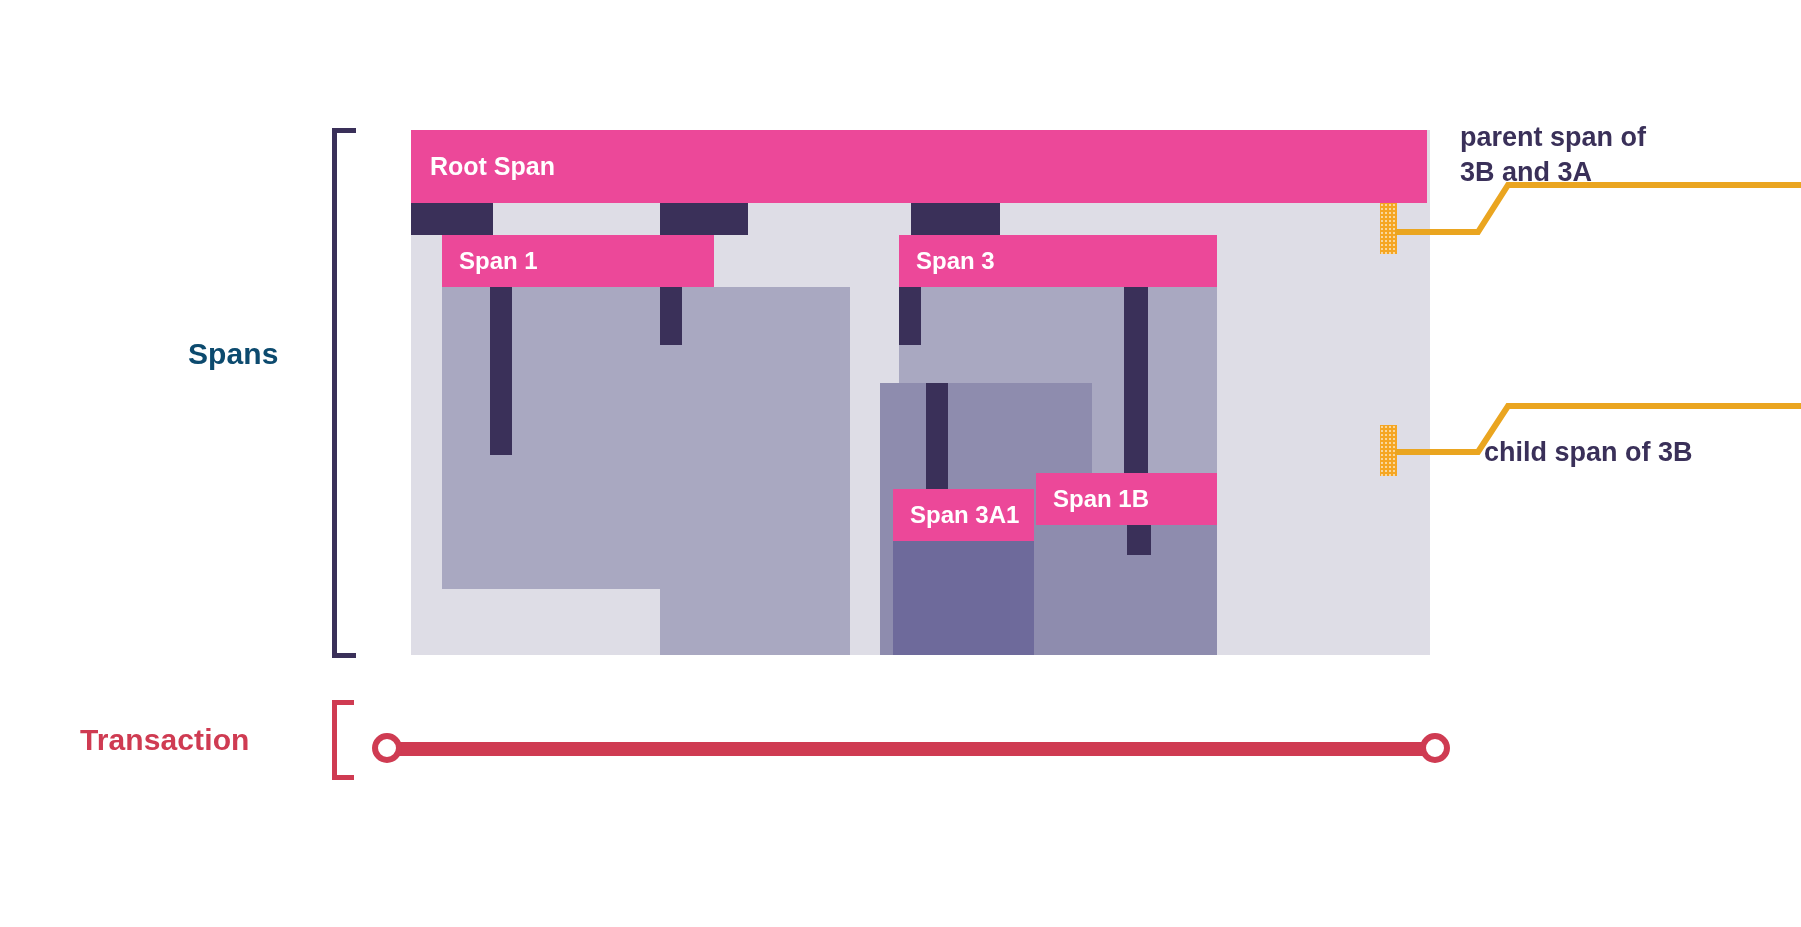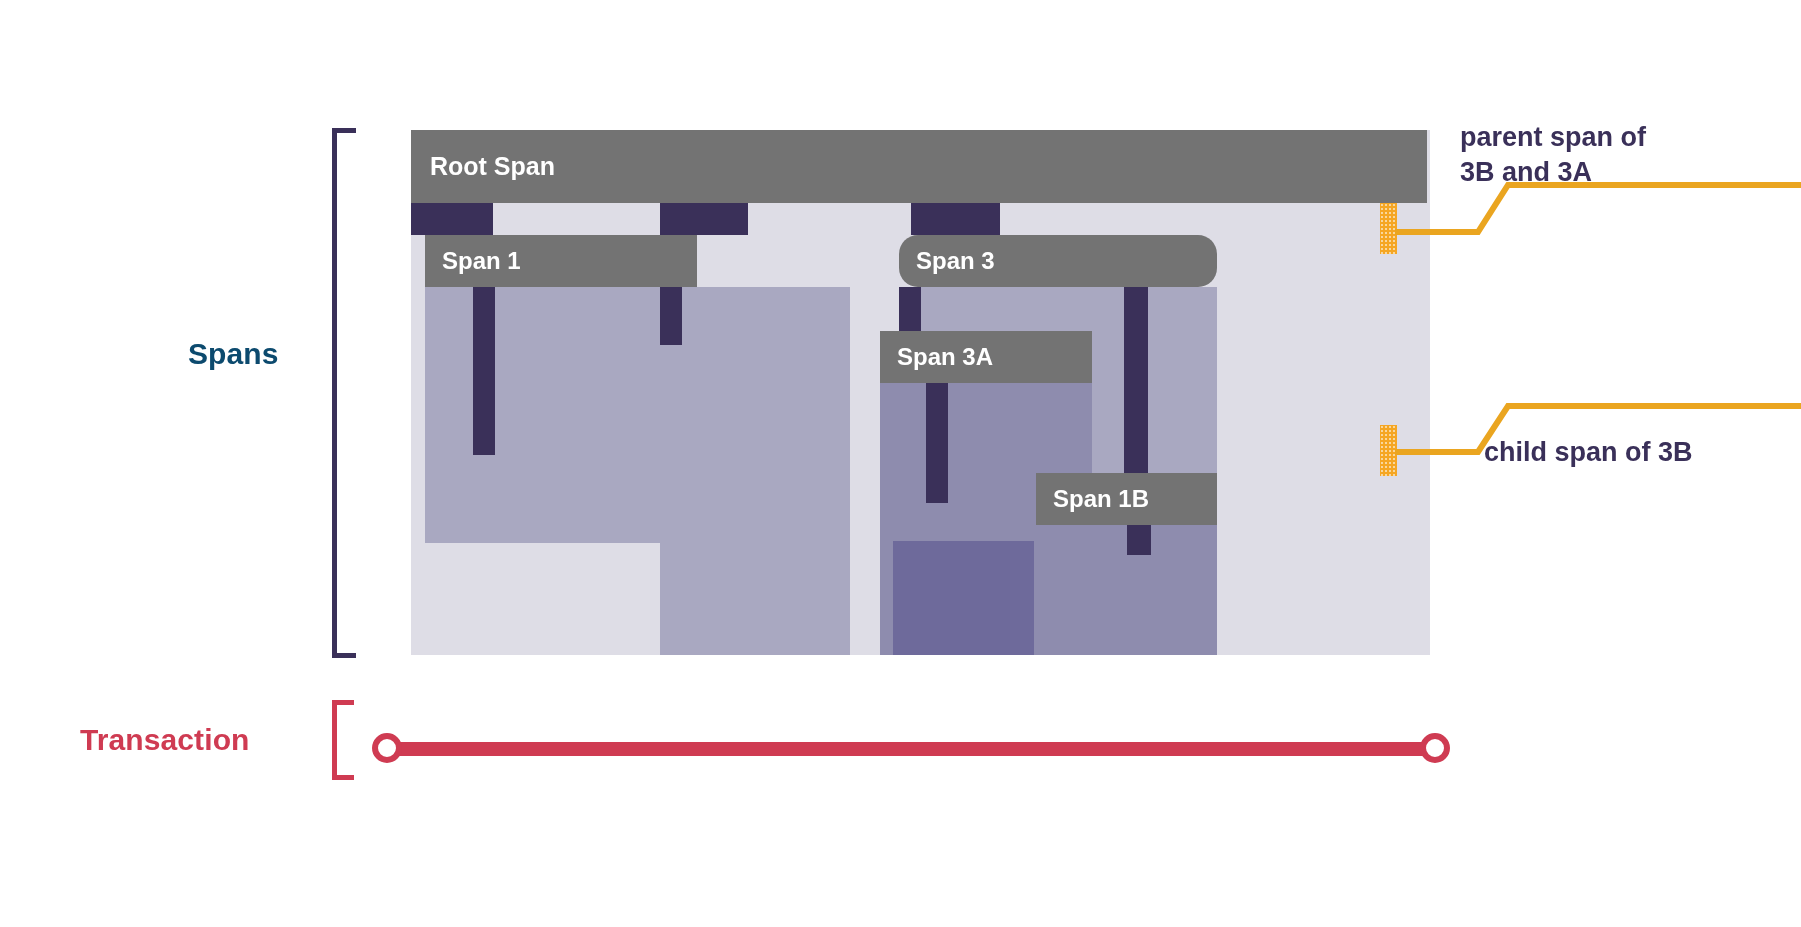--- a/index.html
+++ b/index.html
@@ -56,21 +56,21 @@
 
   
   .span{
     position:absolute;
     box-sizing:border-box;
     overflow:hidden;
   }
   .span-head{
     position:absolute;left:0;top:0;right:0;
     height:52px;
-    background:#737373;
+    background:#ec4899;
     color:#ffffff;
     font-size:24px;
     font-weight:bold;
     display:flex;
     align-items:center;
     padding-left:17px;
     box-sizing:border-box;
     white-space:nowrap;
   }
   .span-body{
@@ -152,50 +152,50 @@
   <div id="waterfall">
 
     <div id="root-span">
       <div class="span-head">Root Span</div>
     </div>
 
     <div class="stem" style="left:0px;top:73px;width:82px;height:32px;"></div>
     <div class="stem" style="left:249px;top:73px;width:88px;height:32px;"></div>
     <div class="stem" style="left:500px;top:73px;width:89px;height:32px;"></div>
 
-    <div class="span lvl1" style="left:14px;top:73px;width:272px;height:340px;">
+    <div class="span lvl1" style="left:31px;top:73px;width:272px;height:386px;">
       <div class="span-head" style="top:32px;height:52px;">Span 1</div>
       <div class="span-body" style="top:84px;"></div>
 
       <div class="stem" style="left:48px;top:84px;width:22px;height:168px;"></div>
 
     </div>
 
     <div class="span lvl1" style="left:228px;top:73px;width:211px;height:452px;">
       <div class="span-body" style="top:84px;left:21px;"></div>
 
       <div class="stem" style="left:21px;top:84px;width:22px;height:58px;"></div>
 
     </div>
 
     <div class="span lvl1" style="left:458px;top:73px;width:348px;height:452px;">
-      <div class="span-head" style="top:32px;height:52px;left:30px;border-radius:19px;">Span 3</div>
+      <div class="span-head" style="top:32px;height:52px;left:30px;">Span 3</div>
       <div class="span-body" style="top:84px;left:30px;"></div>
 
       <div class="stem" style="left:30px;top:84px;width:22px;height:58px;"></div>
 
       <div class="stem" style="left:255px;top:84px;width:24px;height:200px;"></div>
 
       <div class="span lvl2" style="left:11px;top:128px;width:212px;height:324px;">
-        <div class="span-head">Span 3A</div>
         <div class="span-body"></div>
 
         <div class="stem" style="left:46px;top:52px;width:22px;height:120px;"></div>
 
         <div class="span lvl3" style="left:13px;top:158px;width:141px;height:166px;">
+          <div class="span-head">Span 3A1</div>
           <div class="span-body"></div>
         </div>
       </div>
 
       <div class="span lvl2" style="left:167px;top:270px;width:181px;height:182px;">
         <div class="span-head">Span 1B</div>
         <div class="span-body"></div>
 
         <div class="stem" style="left:91px;top:52px;width:24px;height:30px;"></div>
 

